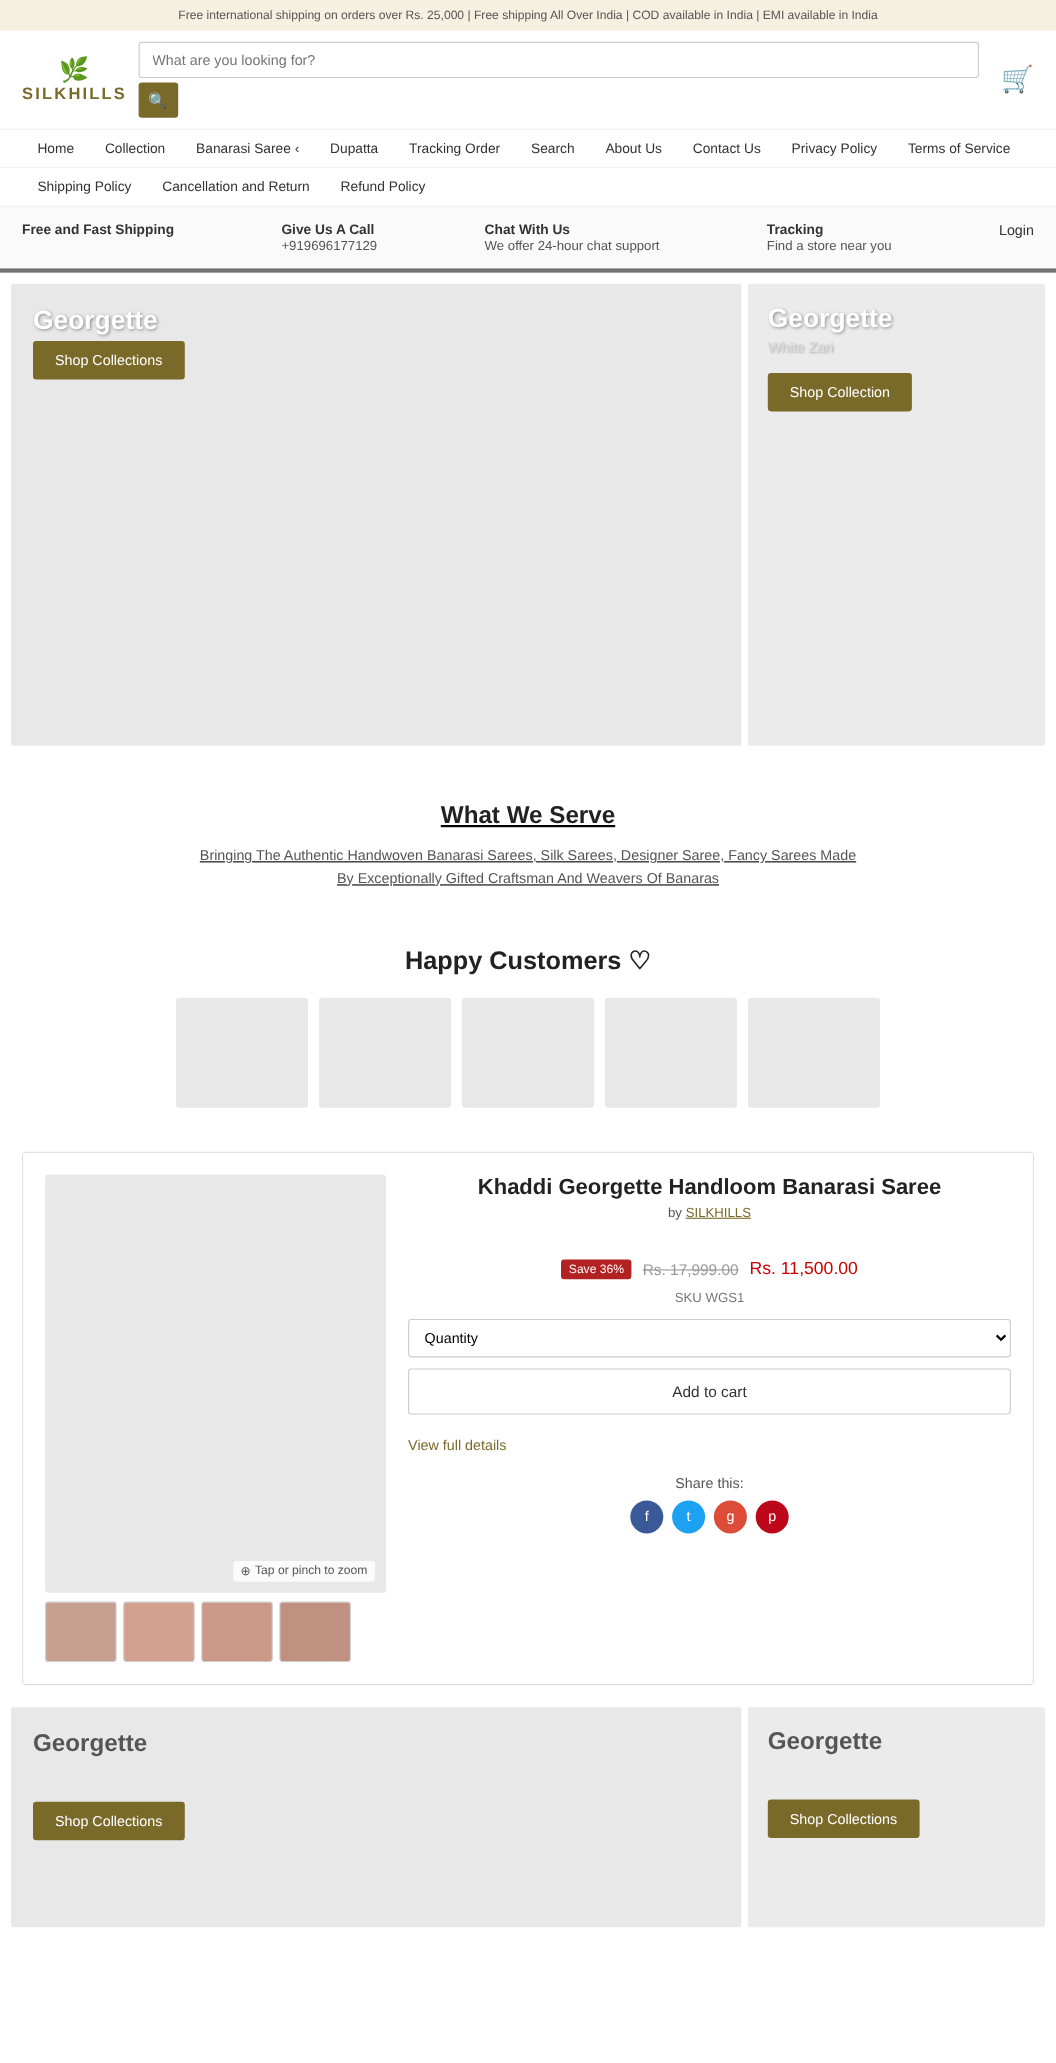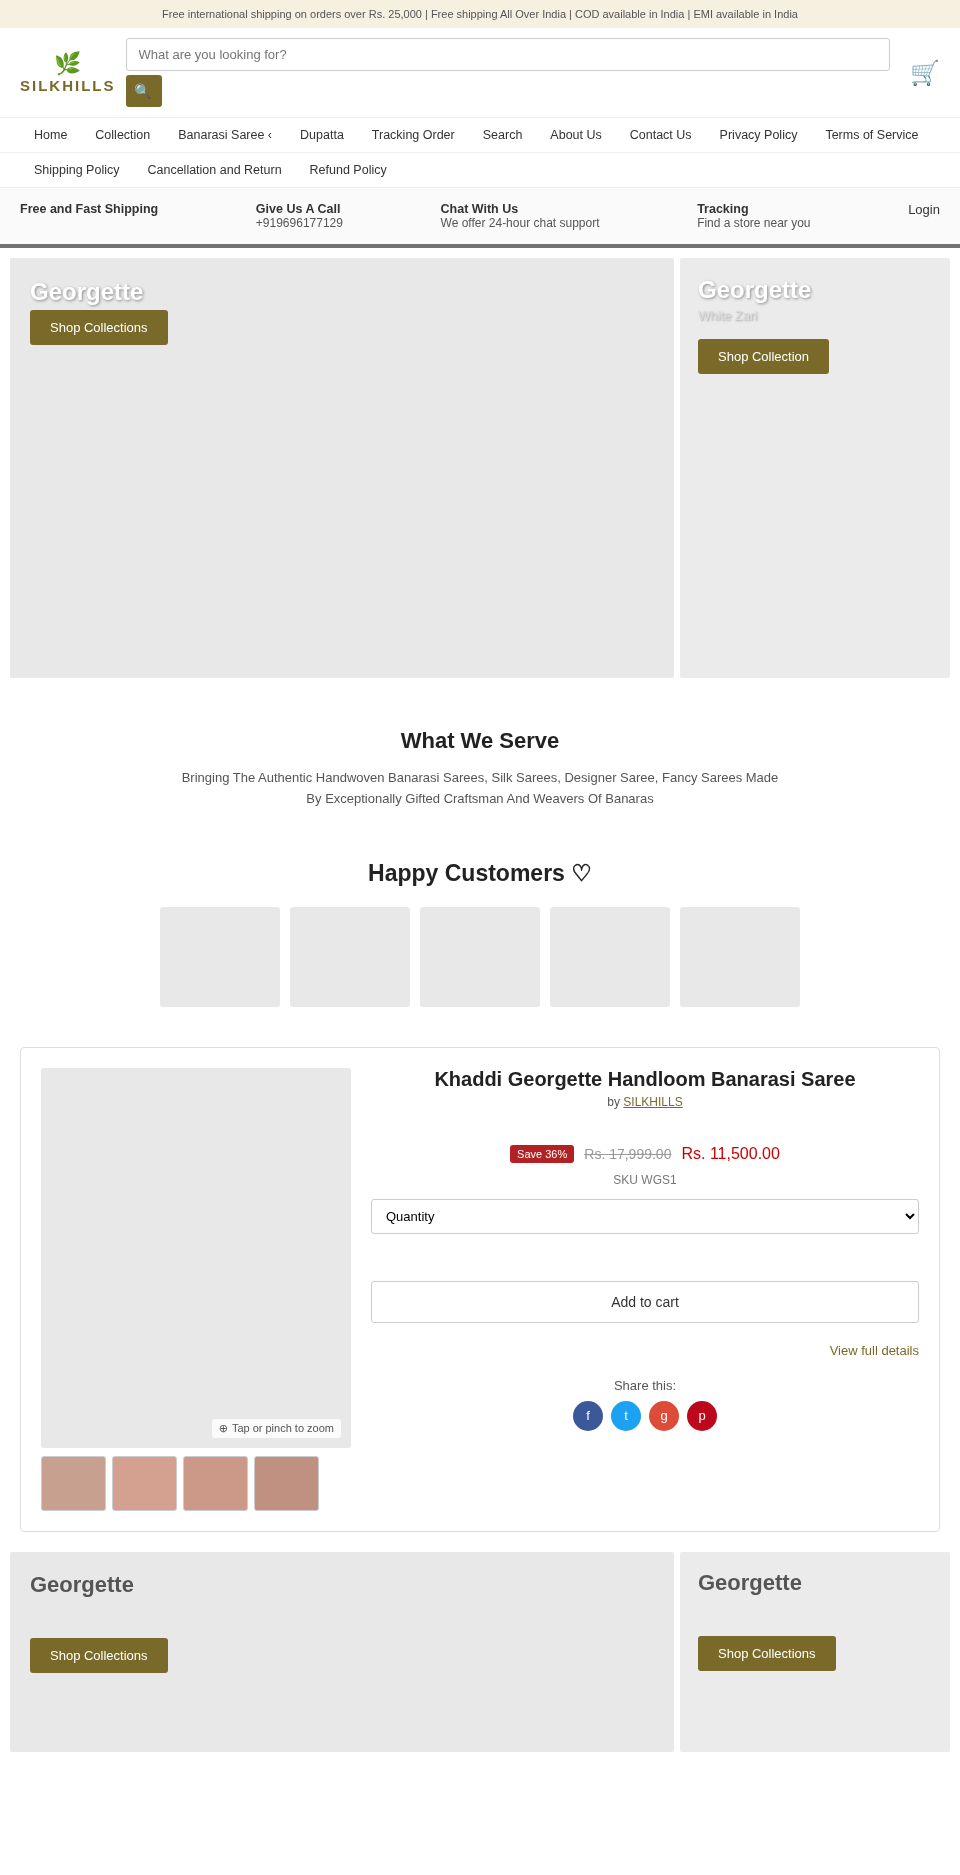--- a/index.html
+++ b/index.html
@@ -183,20 +183,21 @@
       cursor: pointer;
       text-decoration: none;
       width: fit-content;
     }
 
     
     .what-section {
       padding: 40px 20px 20px;
       text-align: center;
       background: #fff;
+      text-decoration: underline;
     }
     .what-title {
       font-size: 22px;
       font-weight: bold;
       color: #222;
       margin-bottom: 14px;
     }
     .what-desc {
       font-size: 13px;
       color: #555;
@@ -338,25 +339,24 @@
     .add-to-cart-btn {
       width: 100%;
       padding: 12px;
       background: #fff;
       border: 1px solid #ccc;
       border-radius: 3px;
       font-size: 14px;
       color: #333;
       cursor: pointer;
       margin-bottom: 20px;
-      margin-top: 37px;
     }
     .view-full-link {
       display: block;
-      text-align: right;
+      text-align: left;
       color: #7a6a2a;
       font-size: 13px;
       text-decoration: none;
       margin-bottom: 20px;
     }
     .share-section {
       text-align: center;
     }
     .share-label {
       font-size: 13px;

